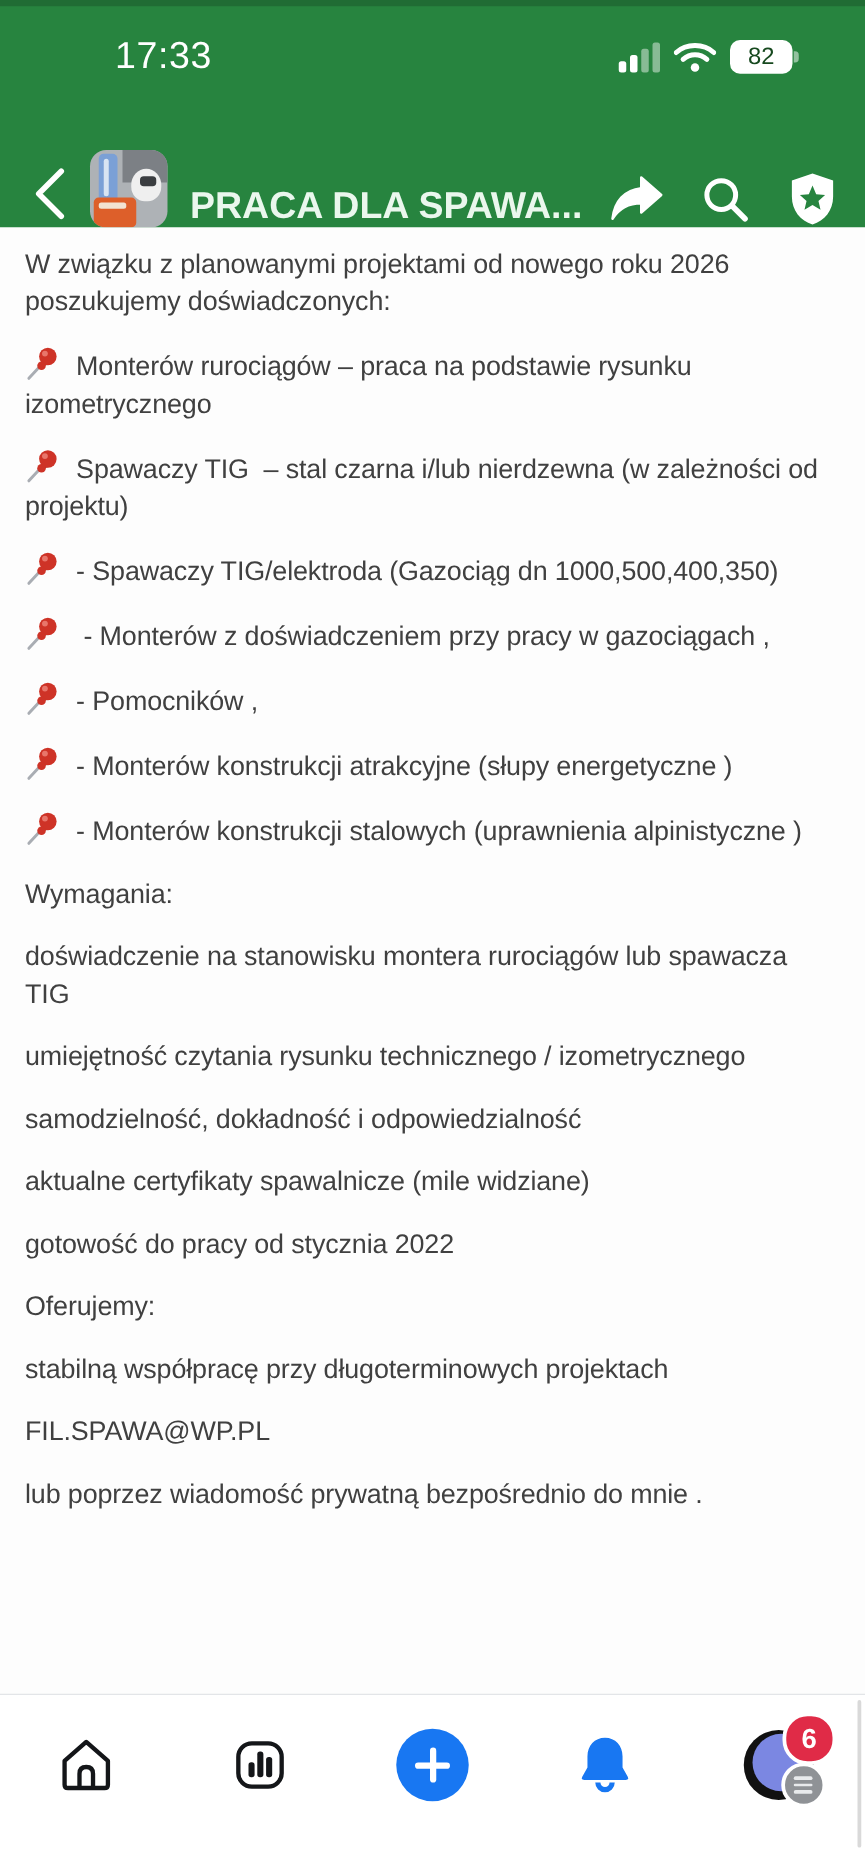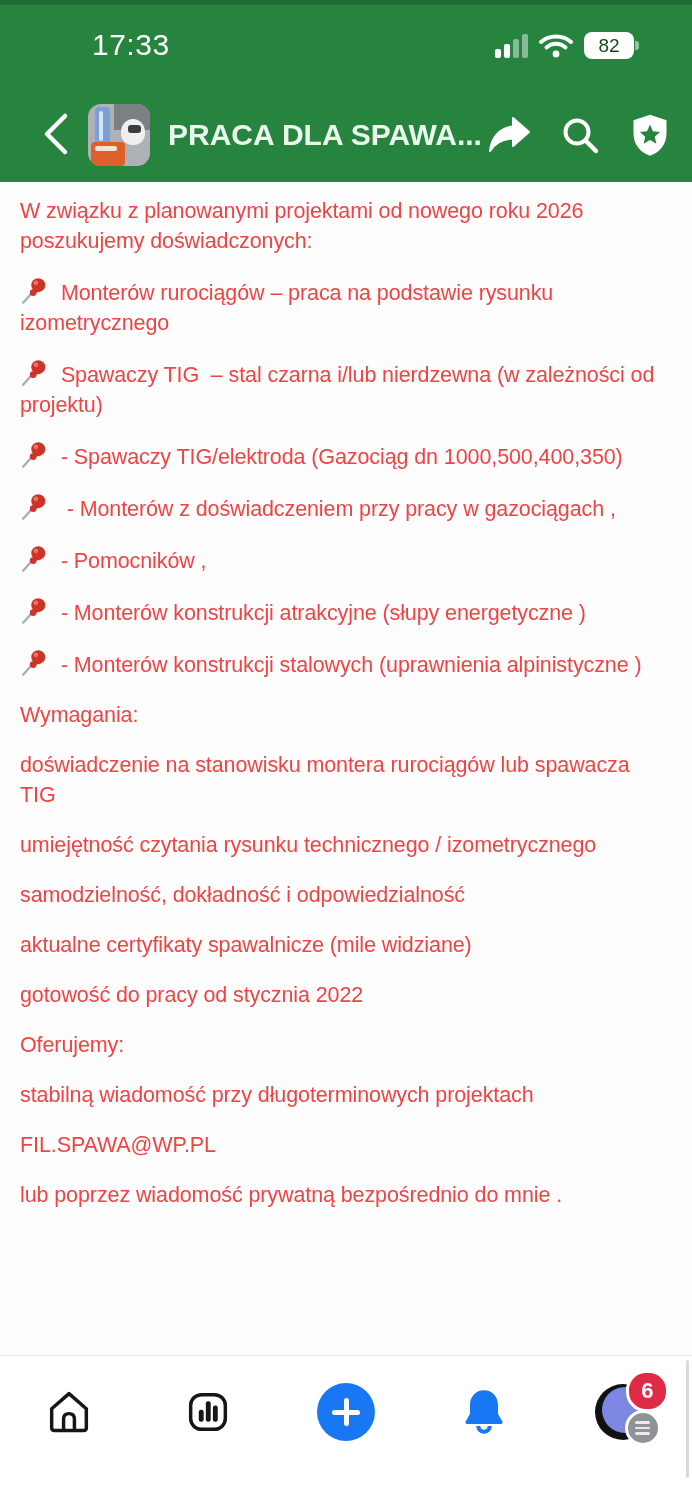--- a/index.html
+++ b/index.html
@@ -18,40 +18,40 @@
   .sig i{display:block;width:6px;border-radius:2px;background:#fff;}
   .sig i:nth-child(1){height:9px;}
   .sig i:nth-child(2){height:14px;}
   .sig i:nth-child(3){height:19px;background:rgba(255,255,255,.45);}
   .sig i:nth-child(4){height:24px;background:rgba(255,255,255,.45);}
   .battery{position:relative;width:50px;height:27px;background:#fff;border-radius:8px;
     display:flex;align-items:center;justify-content:center;}
   .battery::after{content:"";position:absolute;right:-5px;top:9px;width:4px;height:9px;
     background:rgba(255,255,255,.5);border-radius:0 3px 3px 0;}
   .battery span{font-size:19px;font-weight:400;color:#17491f;}
-  .navrow{position:absolute;top:88px;left:16px;right:0;height:94px;display:flex;align-items:center;padding:0 20px;box-sizing:border-box;}
+  .navrow{position:absolute;top:88px;left:0;right:0;height:94px;display:flex;align-items:flex-end;padding:0 20px;box-sizing:border-box;}
   .back-btn{background:none;border:none;padding:0;width:40px;height:52px;cursor:pointer;flex:0 0 auto;}
   
   .gavatar{position:relative;width:62px;height:62px;border-radius:13px;overflow:hidden;
     background:#aeb2b6;margin-left:12px;flex:0 0 auto;cursor:pointer;}
   .gavatar .panel{position:absolute;top:0;left:26px;right:0;height:26px;background:#7c8085;}
   .gavatar .cyl{position:absolute;left:7px;top:3px;width:15px;height:40px;background:#7ba0d6;border-radius:4px;}
   .gavatar .cyl::after{content:"";position:absolute;left:4px;top:4px;width:4px;height:30px;background:#d9e4f2;border-radius:2px;}
   .gavatar .helmet{position:absolute;right:5px;top:15px;width:24px;height:26px;background:#efefef;border-radius:50% 50% 45% 45%;}
   .gavatar .visor{position:absolute;right:9px;top:21px;width:13px;height:8px;background:#3a3d40;border-radius:3px;}
   .gavatar .machine{position:absolute;left:3px;bottom:0;width:34px;height:24px;background:#dd5f2a;border-radius:4px;}
   .gavatar .machine::after{content:"";position:absolute;left:4px;top:4px;width:22px;height:5px;background:#f2e3d2;border-radius:2px;}
   .group-title{flex:1;margin-left:18px;color:#eaf7ed;font-size:30px;font-weight:700;
     white-space:nowrap;overflow:hidden;cursor:pointer;}
   .header-actions{display:flex;align-items:center;gap:27px;flex:0 0 auto;}
   .hbtn{background:none;border:none;padding:0;cursor:pointer;line-height:0;}
   
   .content{position:absolute;top:182px;left:0;right:0;bottom:144px;background:#fdfdfd;
     padding:14px 20px 0 20px;box-sizing:border-box;overflow:hidden;}
-  .para{margin:0 0 20px 0;font-size:21.5px;line-height:30px;color:#ef4444;letter-spacing:-.1px;}
+  .para{margin:0 0 20px 0;font-size:21.5px;line-height:30px;color:#404040;letter-spacing:-.1px;}
   .ptext{white-space:pre-wrap;}
   .pin{display:inline-block;margin-right:7px;line-height:0;}
   .pin svg{width:28px;height:30px;vertical-align:-6px;}
   
   .bottom-nav{position:absolute;left:0;right:0;bottom:0;height:144px;background:#fff;
     border-top:1px solid #e3e5e8;display:flex;align-items:flex-start;}
   .nav-btn{flex:1;background:none;border:none;padding-top:30px;display:flex;justify-content:center;cursor:pointer;position:relative;}
   .plus-circle{width:58px;height:58px;border-radius:50%;background:#1877F2;position:relative;margin-top:-3px;}
   .plus-circle::before,.plus-circle::after{content:"";position:absolute;background:#fff;border-radius:3px;}
   .plus-circle::before{left:15px;top:26.5px;width:28px;height:5px;}
@@ -262,21 +262,21 @@
     <span class="ptext">gotowość do pracy od stycznia 2022</span>
   </p>
 
   <p class="para">
     
     <span class="ptext">Oferujemy:</span>
   </p>
 
   <p class="para">
     
-    <span class="ptext">stabilną wiadomość przy długoterminowych projektach</span>
+    <span class="ptext">stabilną współpracę przy długoterminowych projektach</span>
   </p>
 
 
 
   <p class="para">
     
     <span class="ptext">FIL.SPAWA@WP.PL</span>
   </p>
 
   <p class="para">

